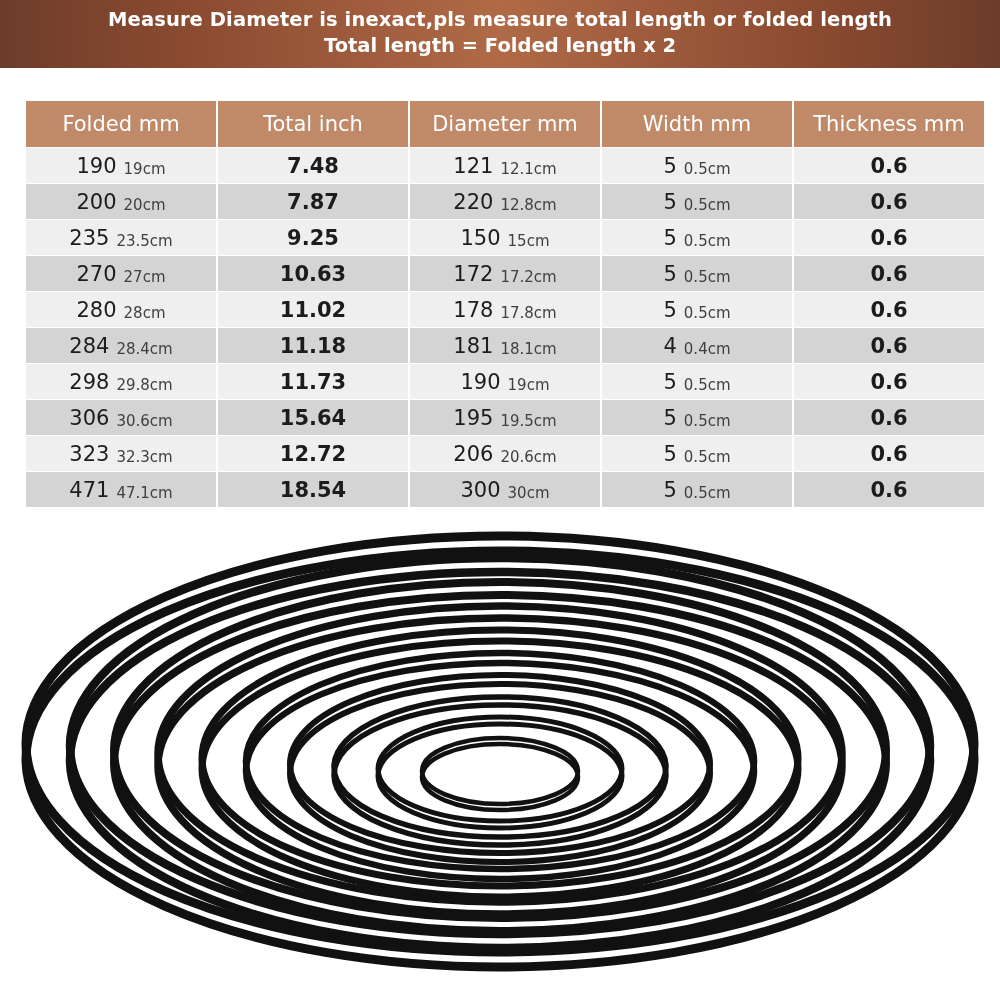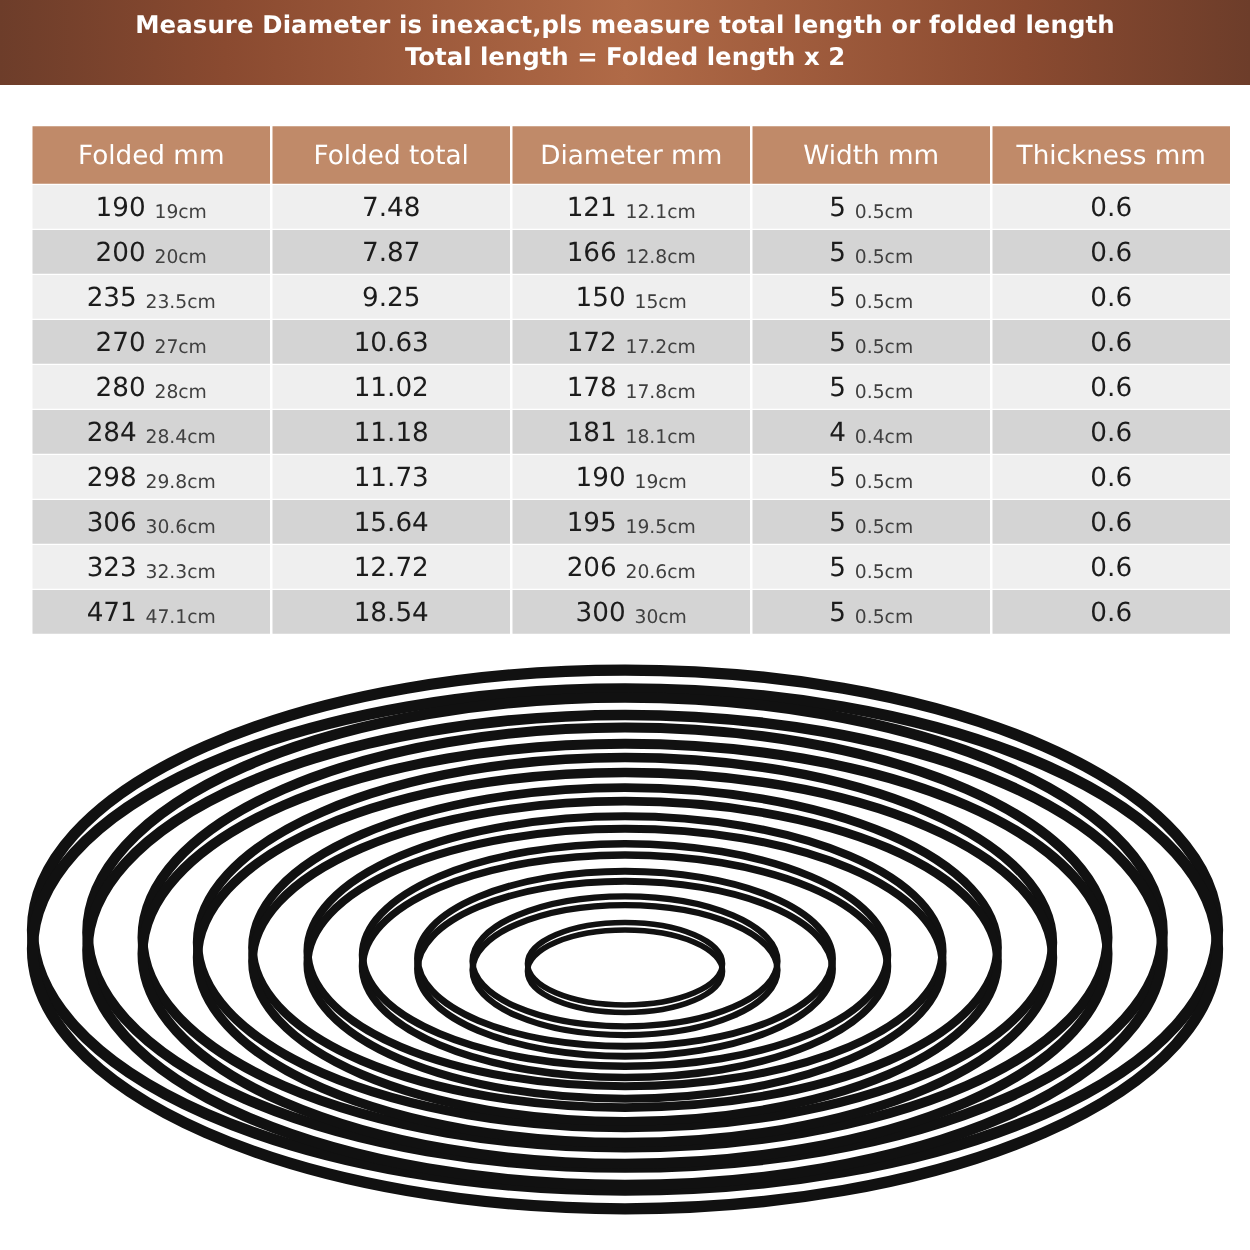--- a/index.html
+++ b/index.html
@@ -93,20 +93,21 @@
     font-size: 21px;
     color: #1c1c1c;
   }
   .dual .sub {
     font-size: 15px;
     color: #404040;
   }
   .single {
     font-size: 21px;
     color: #1c1c1c;
+    font-weight: bold;
   }
 
   
   .product {
     position: absolute;
     left: 0;
     top: 512px;
     width: 1000px;
     height: 488px;
     background: #ffffff;
@@ -128,21 +129,21 @@
     <colgroup>
       <col class="c1">
         <col class="c2">
         <col class="c3">
         <col class="c4">
         <col class="c5">
     </colgroup>
     <thead>
       <tr>
         <th>Folded mm</th>
-        <th>Folded total</th>
+        <th>Total inch</th>
         <th>Diameter mm</th>
         <th>Width mm</th>
         <th>Thickness mm</th>
       </tr>
     </thead>
     <tbody>
 
       <tr>
         <td>
           <div class="dual">
@@ -175,21 +176,21 @@
           <div class="dual">
             <span class="main">200</span>
             <span class="sub">20cm</span>
           </div>
         </td>
         <td>
           <span class="single">7.87</span>
         </td>
         <td>
           <div class="dual">
-            <span class="main">166</span>
+            <span class="main">220</span>
             <span class="sub">12.8cm</span>
           </div>
         </td>
         <td>
           <div class="dual">
             <span class="main">5</span>
             <span class="sub">0.5cm</span>
           </div>
         </td>
         <td>

